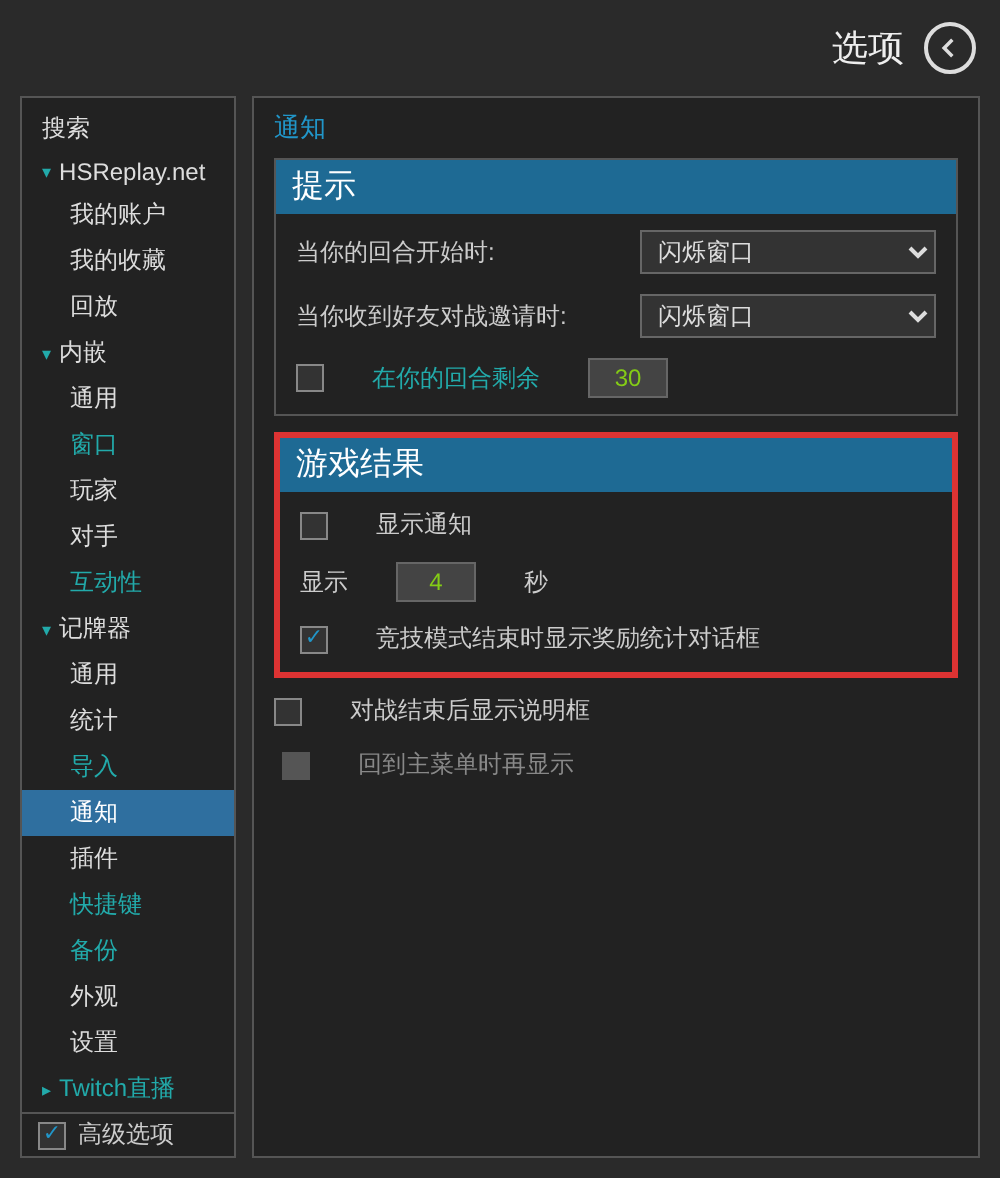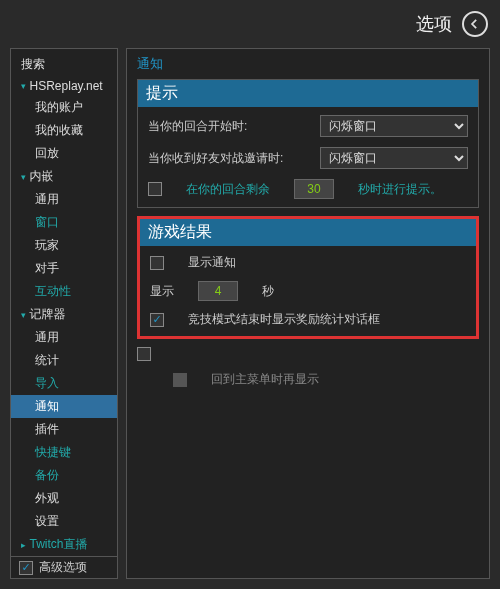--- a/index.html
+++ b/index.html
@@ -105,21 +105,21 @@
 .numbox {
   width: 40px; height: 20px;
   background: #444;
   border: 1px solid #666;
   color: #84cc16;
   text-align: center;
   font-size: 12px;
 }
 .teal-text { color: #2aa; }
 .muted { color: #888; }
-.indent { margin-left: 36px; }
+.indent { margin-left: 4px; }
 </style>
 </head>
 <body>
 
 <div class="header">
   <span class="header-title">选项</span>
   <div class="back-btn">
     <svg viewBox="0 0 24 24">
         <path d="M14 5l-7 7 7 7" stroke="#ddd" stroke-width="3" fill="none"></path>
       </svg>
@@ -185,21 +185,20 @@
           <select class="combo"><option>闪烁窗口</option></select>
         </div>
         <div class="row">
           <span class="lbl">当你收到好友对战邀请时:</span>
           <select class="combo"><option>闪烁窗口</option></select>
         </div>
         <div class="row">
           <span class="cbx"></span>
           <span class="teal-text">在你的回合剩余</span>
           <input class="numbox" value="30" style="">
-          <span class="teal-text">秒时进行提示。</span>
         </div>
       </div>
     </div>
 
     <div class="panel red">
       <div class="panel-head">游戏结果</div>
       <div class="panel-body">
         <div class="row">
           <span class="cbx"></span>
           <span>显示通知</span>
@@ -211,19 +210,20 @@
         </div>
         <div class="row">
           <span class="cbx checked"></span>
           <span>竞技模式结束时显示奖励统计对话框</span>
         </div>
       </div>
     </div>
 
     <div class="row">
       <span class="cbx"></span>
+      <span>对战结束后显示说明框</span>
     </div>
     <div class="row indent">
       <span class="cbx" style="background:#555;border-color:#555"></span>
       <span class="muted">回到主菜单时再显示</span>
     </div>
   </div>
 </div>
 
 </body></html>

